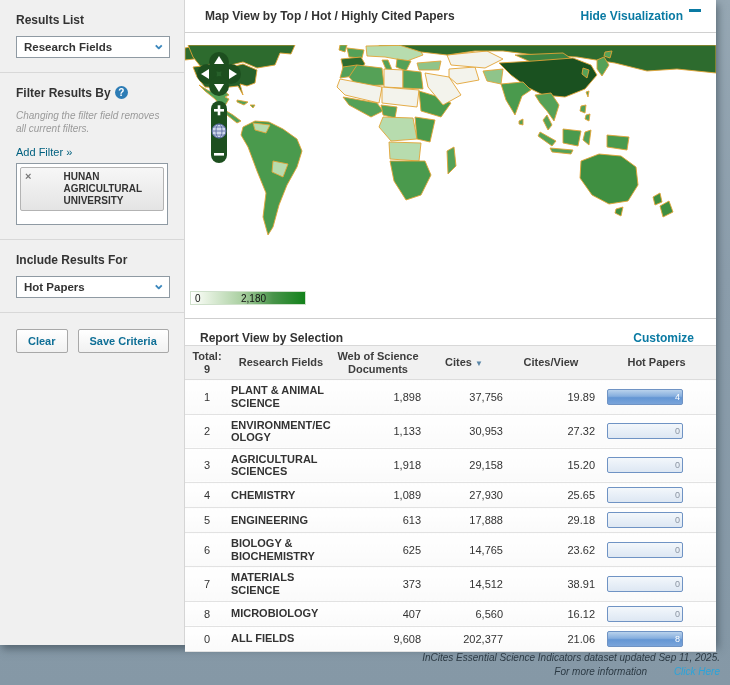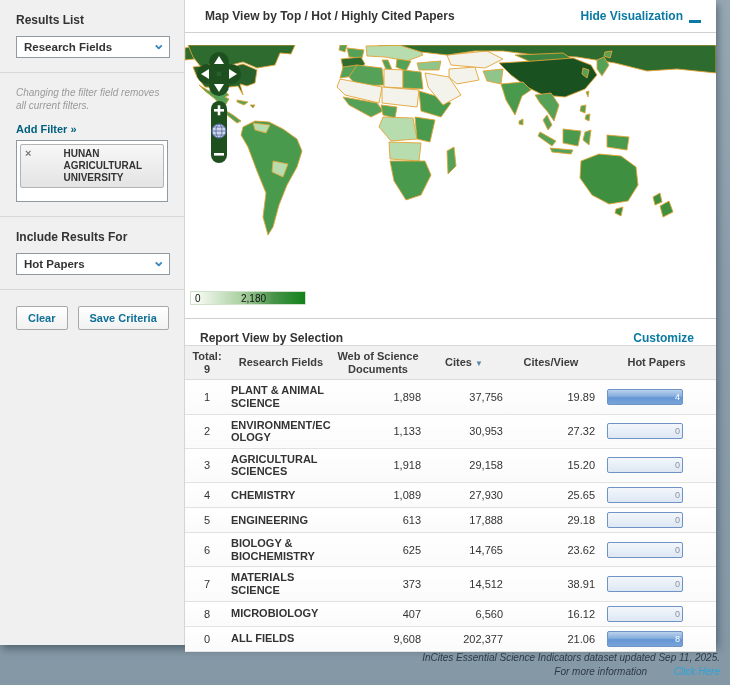--- a/index.html
+++ b/index.html
@@ -18,39 +18,39 @@
   .sb-section + .sb-section { border-top:1px solid #d8d8d8; }
   .sb-h { font-size:12px; font-weight:bold; color:#333; margin-bottom:9px; }
   .select { display:flex; align-items:center; justify-content:space-between; background:#fff;
             border:1px solid #8f9aa3; height:22px; padding:0 4px 0 7px; cursor:pointer; }
   .select-value { font-size:11.5px; font-weight:bold; color:#333; }
   .chevron { color:#3c87bd; font-size:15px; font-weight:bold; line-height:10px; margin-top:-6px; }
   .help { display:inline-block; width:13px; height:13px; border-radius:50%; background:#2d7cb5;
           color:#fff; font-size:10px; font-weight:bold; text-align:center; line-height:13px;
           vertical-align:1px; margin-left:4px; }
   .note { font-size:10px; font-style:italic; color:#9a9a9a; line-height:1.3; margin-bottom:7px; width:150px; }
-  .add-filter { display:inline-block; font-size:11px; font-weight:bold; color:#00607f;
+  .add-filter { display:inline-block; font-size:11px; font-weight:normal; color:#00607f;
                 text-decoration:none; margin-bottom:5px; cursor:pointer; }
   .filter-box { width:152px; height:62px; background:#fff; border:1px solid #8f9aa3; padding:3px; }
   .chip { display:flex; align-items:flex-start; gap:4px; background:linear-gradient(#f7f7f7,#e4e4e4);
           border:1px solid #b3b3b3; border-radius:2px; padding:3px 5px 3px 4px; cursor:pointer; }
   .chip-x { color:#777; font-size:11px; font-weight:bold; line-height:11px; cursor:pointer; }
   .chip-label { font-size:10px; font-weight:bold; color:#333; line-height:1.2;margin-left:28px; }
   .sb-buttons { padding:16px 14px 14px 16px; display:flex; gap:10px; }
   .btn { background:linear-gradient(#ffffff,#f1f1f1); border:1px solid #a8a8a8; border-radius:2px;
          color:#0f6f96; font-weight:bold; font-size:11px; font-family:inherit;
          padding:5px 11px; cursor:pointer; }
 
   
   .main { width:531px; flex:none; display:flex; flex-direction:column; background:#fff; }
   .map-header { height:33px; display:flex; align-items:center; justify-content:space-between;
                 padding:0 15px 0 20px; border-bottom:1px solid #d0d0d0; flex:none; }
   .map-title { font-size:12px; font-weight:bold; color:#333;text-align:center; }
   .hide-link { font-size:12px; font-weight:bold; color:#0a7aa3; text-decoration:none;
-               display:flex; align-items:flex-end; gap:6px; cursor:pointer; }
+               display:flex; align-items:flex-start; gap:6px; cursor:pointer; }
   .minus-icon { display:inline-block; width:12px; height:3px; background:#0a7aa3; }
 
   .map-area { position:relative; height:285px; flex:none; background:#fff; overflow:hidden; }
   .world { position:absolute; left:0; top:12px; }
   .map-controls { position:absolute; left:12px; top:18px; }
   .legend { position:absolute; left:5px; top:258px; width:116px; height:14px;
             background:linear-gradient(90deg,#ffffff 0%,#e9f3e4 12%,#a9cfa0 45%,#49944a 72%,#13821b 100%);
             border:1px solid #cfe0cb; }
   .legend-min { position:absolute; left:4px; top:0; font-size:10px; color:#111; line-height:13px; }
   .legend-max { position:absolute; left:50px; top:0; font-size:10px; color:#111; line-height:13px; }
@@ -100,20 +100,23 @@
     <aside class="sidebar">
       <div class="sb-section">
         <div class="sb-h">Results List</div>
         <div class="select">
           <span class="select-value">Research Fields</span>
           <span class="chevron">⌄</span>
         </div>
       </div>
 
       <div class="sb-section">
+        <div class="sb-h">
+          <span>Filter Results By</span><span class="help">?</span>
+        </div>
         <div class="note">Changing the filter field removes all current filters.</div>
         <a class="add-filter">Add Filter »</a>
         <div class="filter-box">
           <div class="chip">
             <span class="chip-x">×</span>
             <span class="chip-label">HUNAN AGRICULTURAL UNIVERSITY</span>
           </div>
         </div>
       </div>
 

